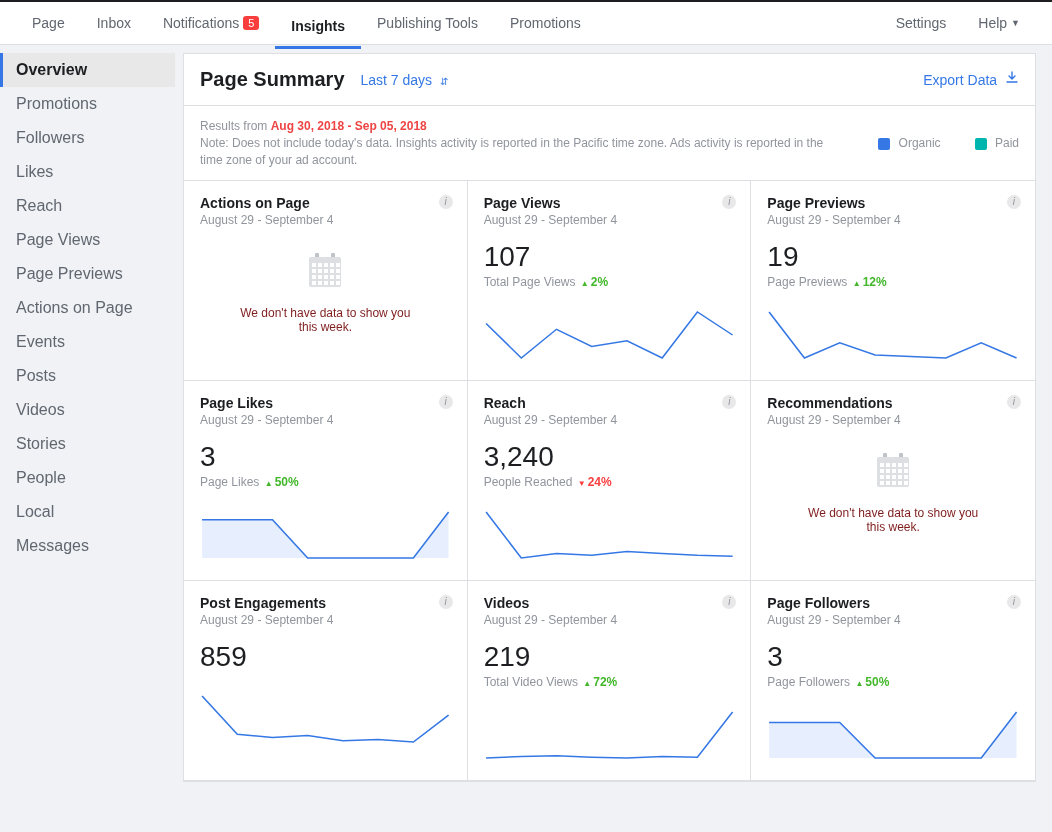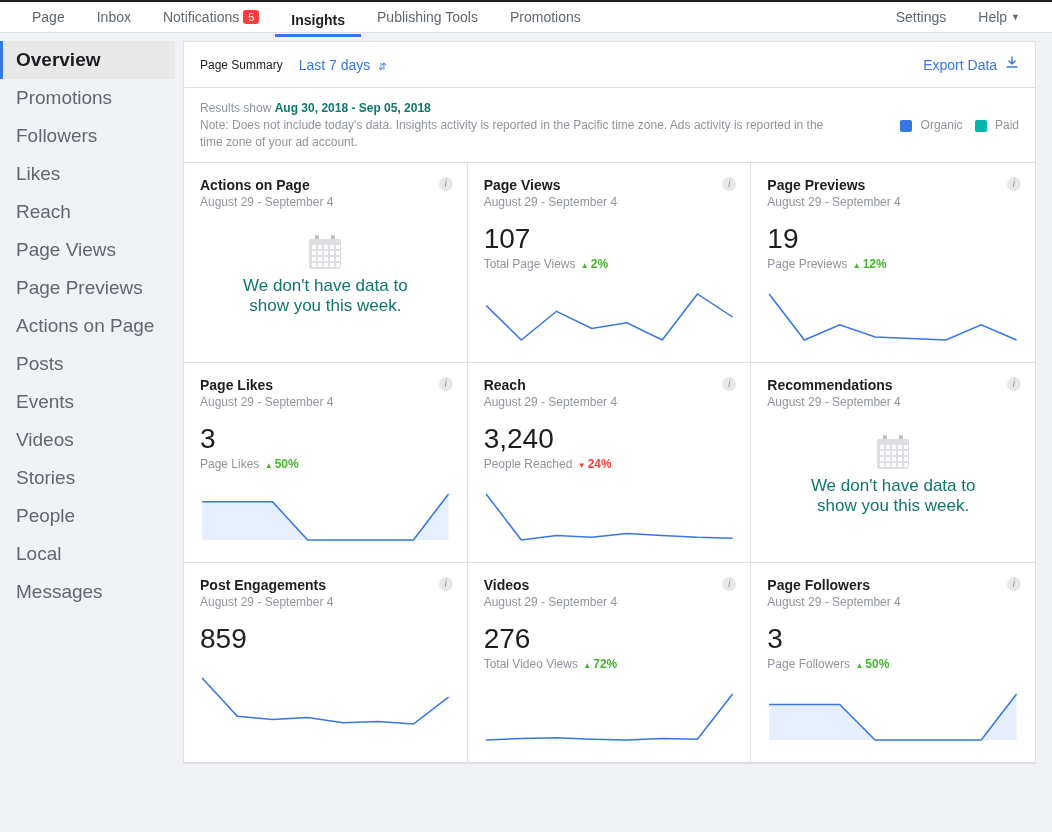--- a/index.html
+++ b/index.html
@@ -1,53 +1,53 @@
 <!DOCTYPE html>
 <html><head>
 <meta charset="utf-8">
 <style>
 * { box-sizing: border-box; margin: 0; padding: 0; }
 body { font-family: Helvetica, Arial, sans-serif; font-size: 13px; color: #1c1e21; background: #f0f2f5; }
-.topnav { display: flex; align-items: center; background: #fff; border-top: 2px solid #1c1e21; border-bottom: 1px solid #dddfe2; padding: 0 16px; height: 33px; }
+.topnav { display: flex; align-items: center; background: #fff; border-top: 2px solid #1c1e21; border-bottom: 1px solid #dddfe2; padding: 0 16px; height: 45px; }
 .topnav .nav-item { padding: 0 16px; height: 100%; display: flex; align-items: center; color: #616770; cursor: pointer; font-size: 14px; }
 .topnav .nav-item.active { color: #1c1e21; font-weight: 600; border-bottom: 3px solid #3578e5; margin-top: 9px; }
 .topnav .spacer { flex: 1; }
 .badge { background: #fa3e3e; color: #fff; border-radius: 3px; padding: 1px 5px; font-size: 11px; margin-left: 4px; }
 .help-caret { margin-left: 4px; font-size: 9px; color: #616770; }
 .main { display: flex; }
 .sidebar { width: 175px; padding: 8px 0; }
-.sidebar-item { padding: 8px 16px; color: #616770; cursor: pointer; font-size: 19px; }
+.sidebar-item { padding: 8px 16px; color: #616770; cursor: pointer; font-size: 16px; }
 .sidebar-item.active { background: #e8e8e8; color: #1c1e21; font-weight: 600; border-left: 3px solid #3578e5; padding-left: 13px; }
 .content { flex: 1; background: #fff; border: 1px solid #dddfe2; margin: 8px 16px 8px 8px; }
 .summary-header { display: flex; align-items: center; padding: 14px 16px; border-bottom: 1px solid #dddfe2; }
-.summary-header .title { font-weight: 400; color: #1c1e21; font-size: 12px; }
+.summary-header .title { font-weight: 700; color: #1c1e21; font-size: 20px; }
 .summary-header .range { color: #3578e5; margin-left: 16px; font-size: 14px; cursor: pointer; }
 .summary-header .range-caret { margin-left: 4px; font-size: 10px; color: #3578e5; }
 .summary-header .export { margin-left: auto; color: #3578e5; cursor: pointer; font-size: 14px; }
 .export-icon { margin-left: 4px; }
 .note-bar { display: flex; align-items: center; padding: 12px 16px; border-bottom: 1px solid #dddfe2; color: #90949c; font-size: 12px; }
 .note-bar .text-block { flex: 1; max-width: 640px; line-height: 1.4; }
 .note-bar .results-prefix { color: #90949c; }
-.note-bar .results-dates { font-weight: 700; color: #0f766e; }
-.legend { display: flex; align-items: flex-end; gap: 12px; margin-left: auto; }
+.note-bar .results-dates { font-weight: 700; color: #ef4444; }
+.legend { display: flex; align-items: flex-end; gap: 34px; margin-left: auto; }
 .legend span.box { display: inline-block; width: 12px; height: 12px; border-radius: 2px; margin-right: 5px; vertical-align: middle; }
 .cards { display: grid; grid-template-columns: repeat(3, 1fr); }
 .card { border-right: 1px solid #dddfe2; border-bottom: 1px solid #dddfe2; padding: 14px 16px 10px 16px; min-height: 200px; position: relative; }
 .card:nth-child(3n) { border-right: none; }
 .card .card-title { font-weight: 600; color: #1c1e21; font-size: 14px; margin-bottom: 2px; }
 .card .card-date { color: #90949c; font-size: 12px; margin-bottom: 14px; }
 .card .info-icon { position: absolute; top: 14px; right: 14px; width: 14px; height: 14px; border-radius: 50%; background: #e8e8e8; color: #90949c; font-style: italic; font-size: 10px; text-align: center; line-height: 14px; cursor: pointer; }
 .card .metric { font-size: 28px; color: #1c1e21; font-weight: 400; }
 .card .sublabel { color: #90949c; font-size: 12px; margin-top: 2px; }
 .delta-up { color: #42b72a; font-weight: 600; }
 .delta-down { color: #fa3e3e; font-weight: 600; }
 .delta-up::before { content: "▲"; font-size: 8px; margin: 0 2px; }
 .delta-down::before { content: "▼"; font-size: 8px; margin: 0 2px; }
 .nodata { text-align: center; margin-top: 24px; }
-.nodata-text { color: #0f766e; font-size: 17px; margin-top: 0; padding: 0 30px; }
+.nodata-text { color: #7f1d1d; font-size: 12px; margin-top: 12px; padding: 0 30px; }
 .chart { margin-top: 16px; }
 svg.ck { display: block; width: 100%; height: 55px; }
 svg.ck .area { fill: #e7efff; }
 svg.ck .line { fill: none; stroke: #3578e5; stroke-width: 1.5; }
 .cal-svg rect.body { fill: #dddfe2; }
 .cal-svg rect.cell { fill: #fff; }
 .cal-svg rect.ring { fill: #bec3c9; }
 </style>
 </head>
 <body>
@@ -85,22 +85,22 @@
 <div class="main">
   <div class="sidebar" id="sidebar">
       <div class="sidebar-item active">Overview</div>
       <div class="sidebar-item">Promotions</div>
       <div class="sidebar-item">Followers</div>
       <div class="sidebar-item">Likes</div>
       <div class="sidebar-item">Reach</div>
       <div class="sidebar-item">Page Views</div>
       <div class="sidebar-item">Page Previews</div>
       <div class="sidebar-item">Actions on Page</div>
+      <div class="sidebar-item">Events</div>
       <div class="sidebar-item">Posts</div>
-      <div class="sidebar-item">Events</div>
       <div class="sidebar-item">Videos</div>
       <div class="sidebar-item">Stories</div>
       <div class="sidebar-item">People</div>
       <div class="sidebar-item">Local</div>
       <div class="sidebar-item">Messages</div>
     </div>
 
   <div class="content">
 
     <div class="summary-header">
@@ -114,21 +114,21 @@
         <span class="export-icon">
           <svg width="14" height="14" viewBox="0 0 14 14">
               <path d="M7 1v7m0 0L4 5m3 3l3-3M2 11h10" fill="none" stroke="#3578e5" stroke-width="1.4" stroke-linecap="round"></path>
             </svg>
         </span>
       </span>
     </div>
 
     <div class="note-bar">
       <div class="text-block">
-        <span class="results-prefix">Results show </span>
+        <span class="results-prefix">Results from </span>
         <span class="results-dates">Aug 30, 2018 - Sep 05, 2018</span><br>
         <span>Note: Does not include today's data. Insights activity is reported in the Pacific time zone. Ads activity is reported in the time zone of your ad account.</span>
       </div>
       <div class="legend">
         <span>
           <span class="box" id="sw-org" style="background: rgb(53, 120, 229);"></span>
           <span>Organic</span>
         </span>
         <span>
           <span class="box" id="sw-paid" style="background: rgb(0, 181, 173);"></span>
@@ -255,21 +255,21 @@
           <div class="chart">
             <svg class="ck" viewBox="0 0 240 55" preserveAspectRatio="none">
               <path class="line" d="M2.0,7.0 L35.7,45.3 L69.4,48.5 L103.1,46.6 L136.9,51.7 L170.6,50.4 L204.3,53.0 L238.0,26.2"></path>
             </svg>
           </div>
         </div>
         <div class="card">
           <div class="info-icon">i</div>
           <div class="card-title">Videos</div>
           <div class="card-date">August 29 - September 4</div>
-          <div class="metric">276</div>
+          <div class="metric">219</div>
           <div class="sublabel">Total Video Views <span class="delta-up">72%</span></div>
           <div class="chart">
             <svg class="ck" viewBox="0 0 240 55" preserveAspectRatio="none">
               <path class="line" d="M2.0,53.0 L35.7,51.5 L69.4,50.7 L103.1,52.2 L136.9,53.0 L170.6,51.5 L204.3,52.2 L238.0,7.0"></path>
             </svg>
           </div>
         </div>
         <div class="card">
           <div class="info-icon">i</div>
           <div class="card-title">Page Followers</div>

